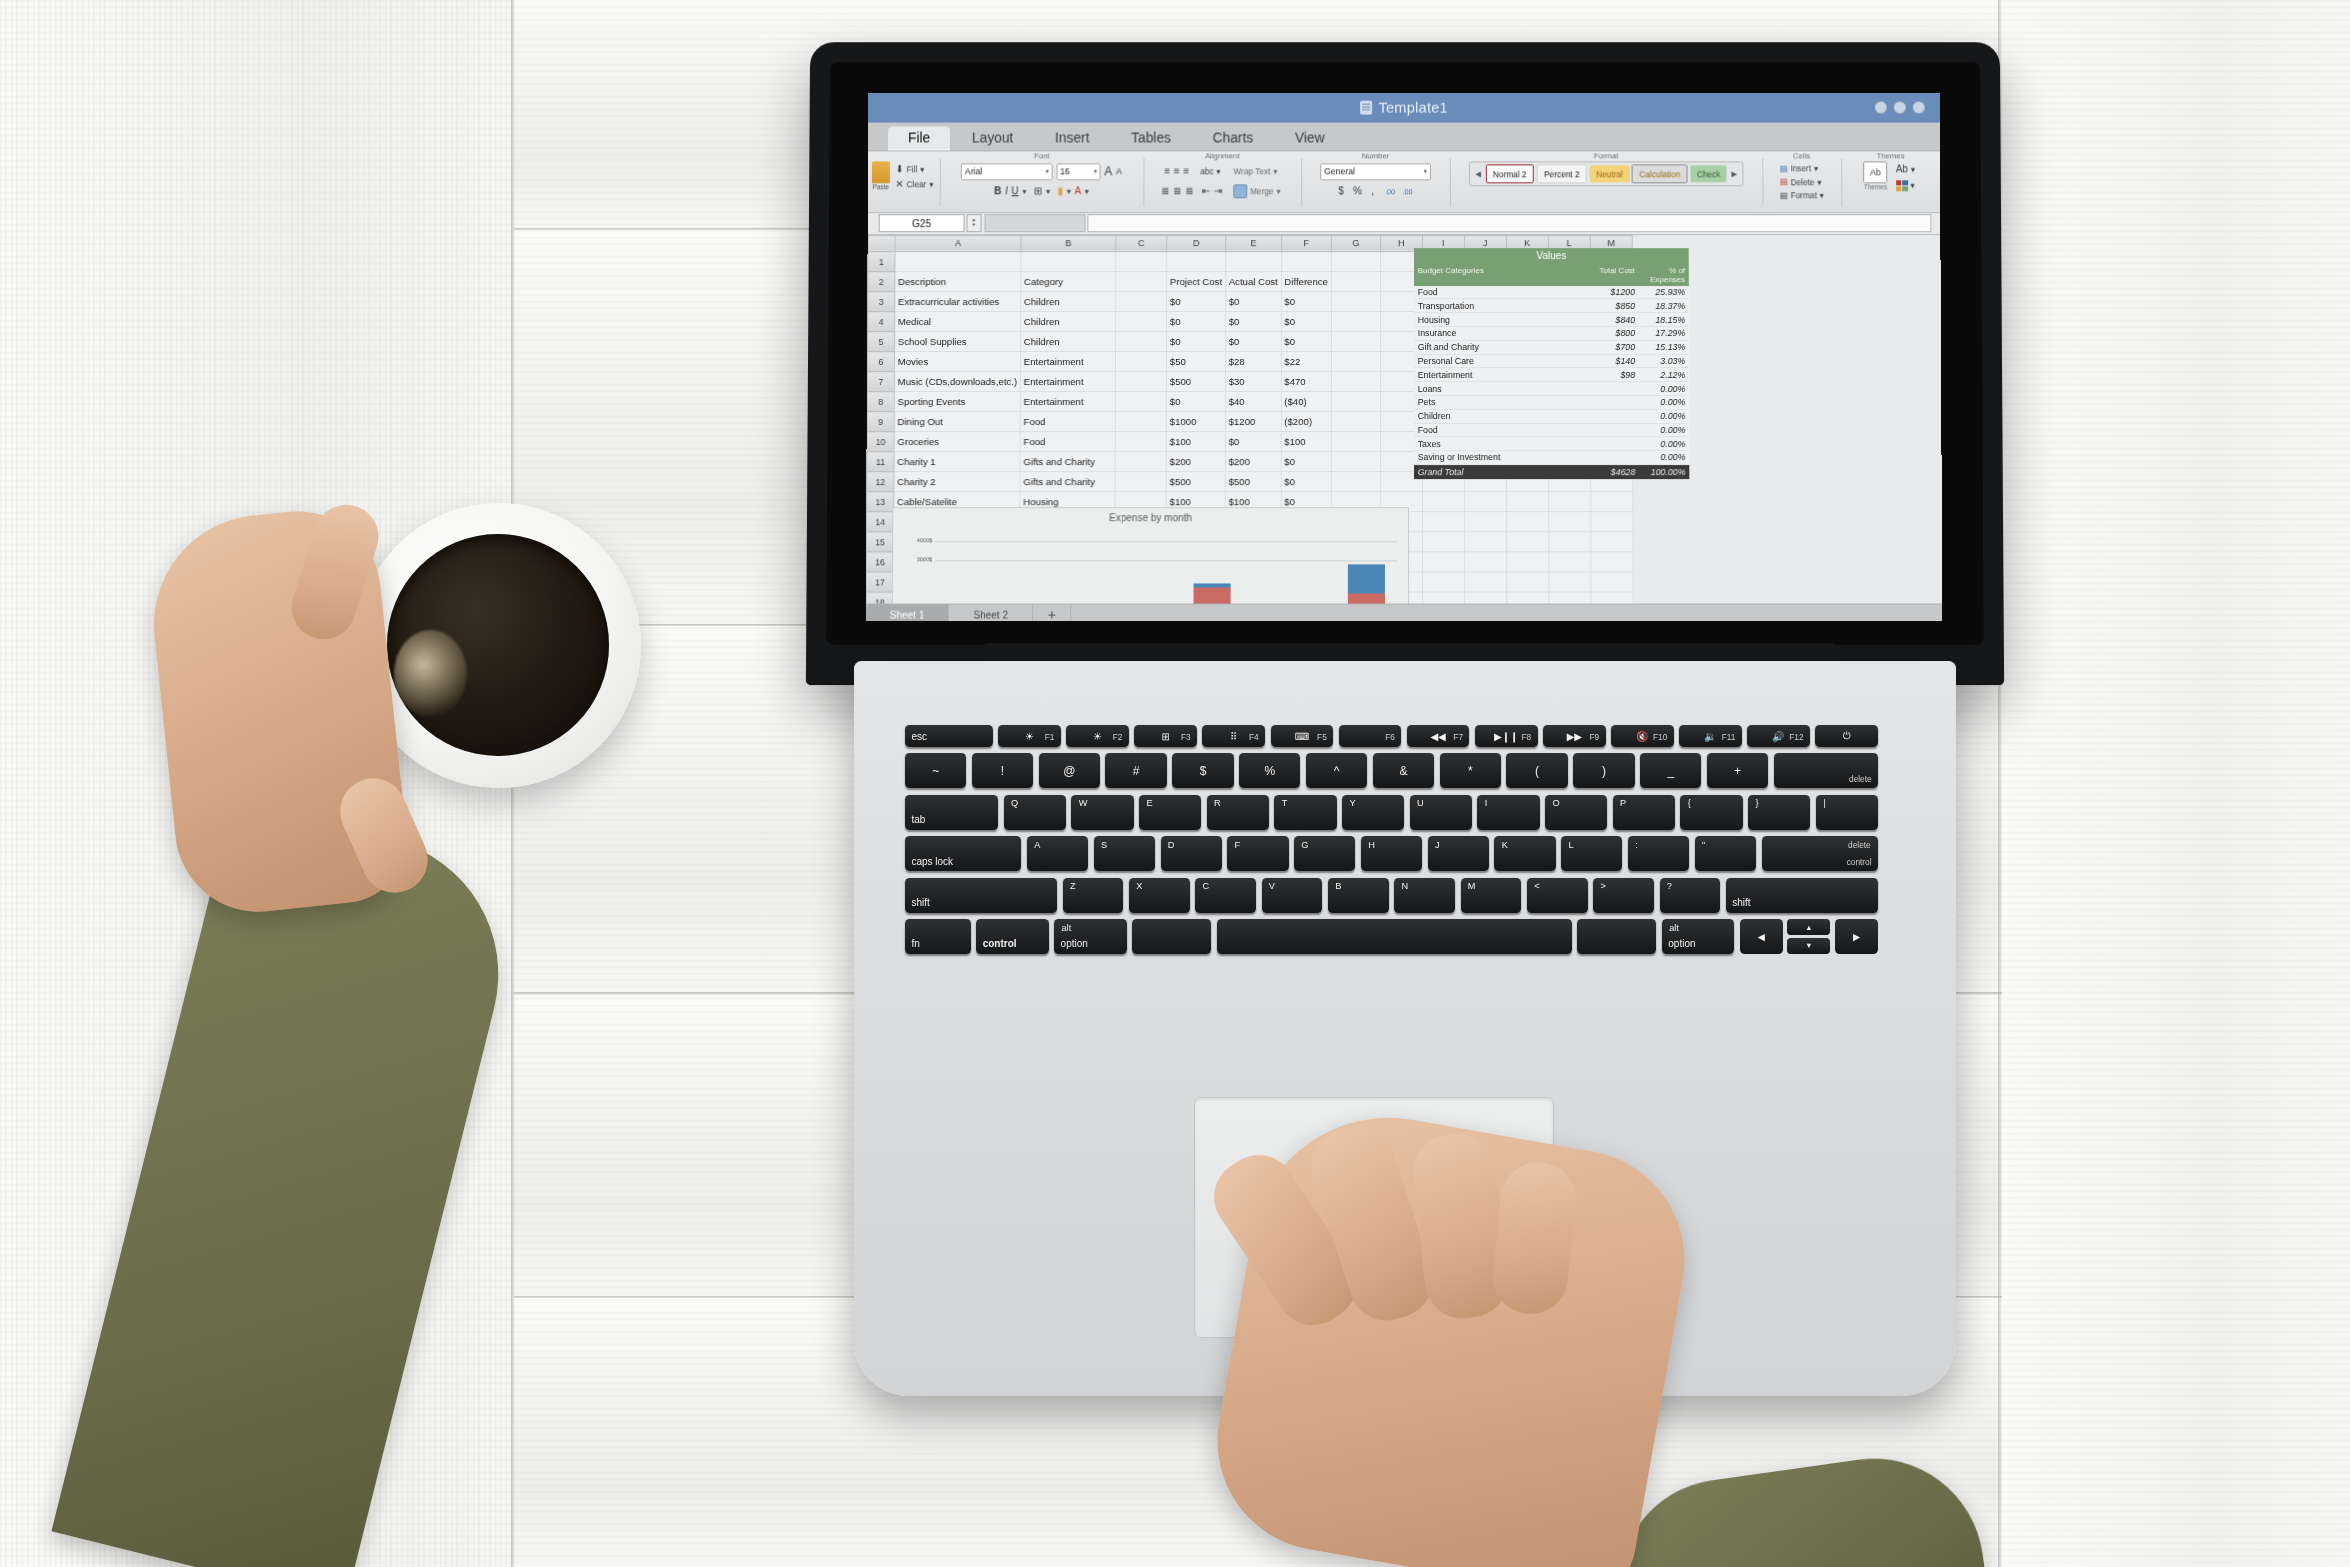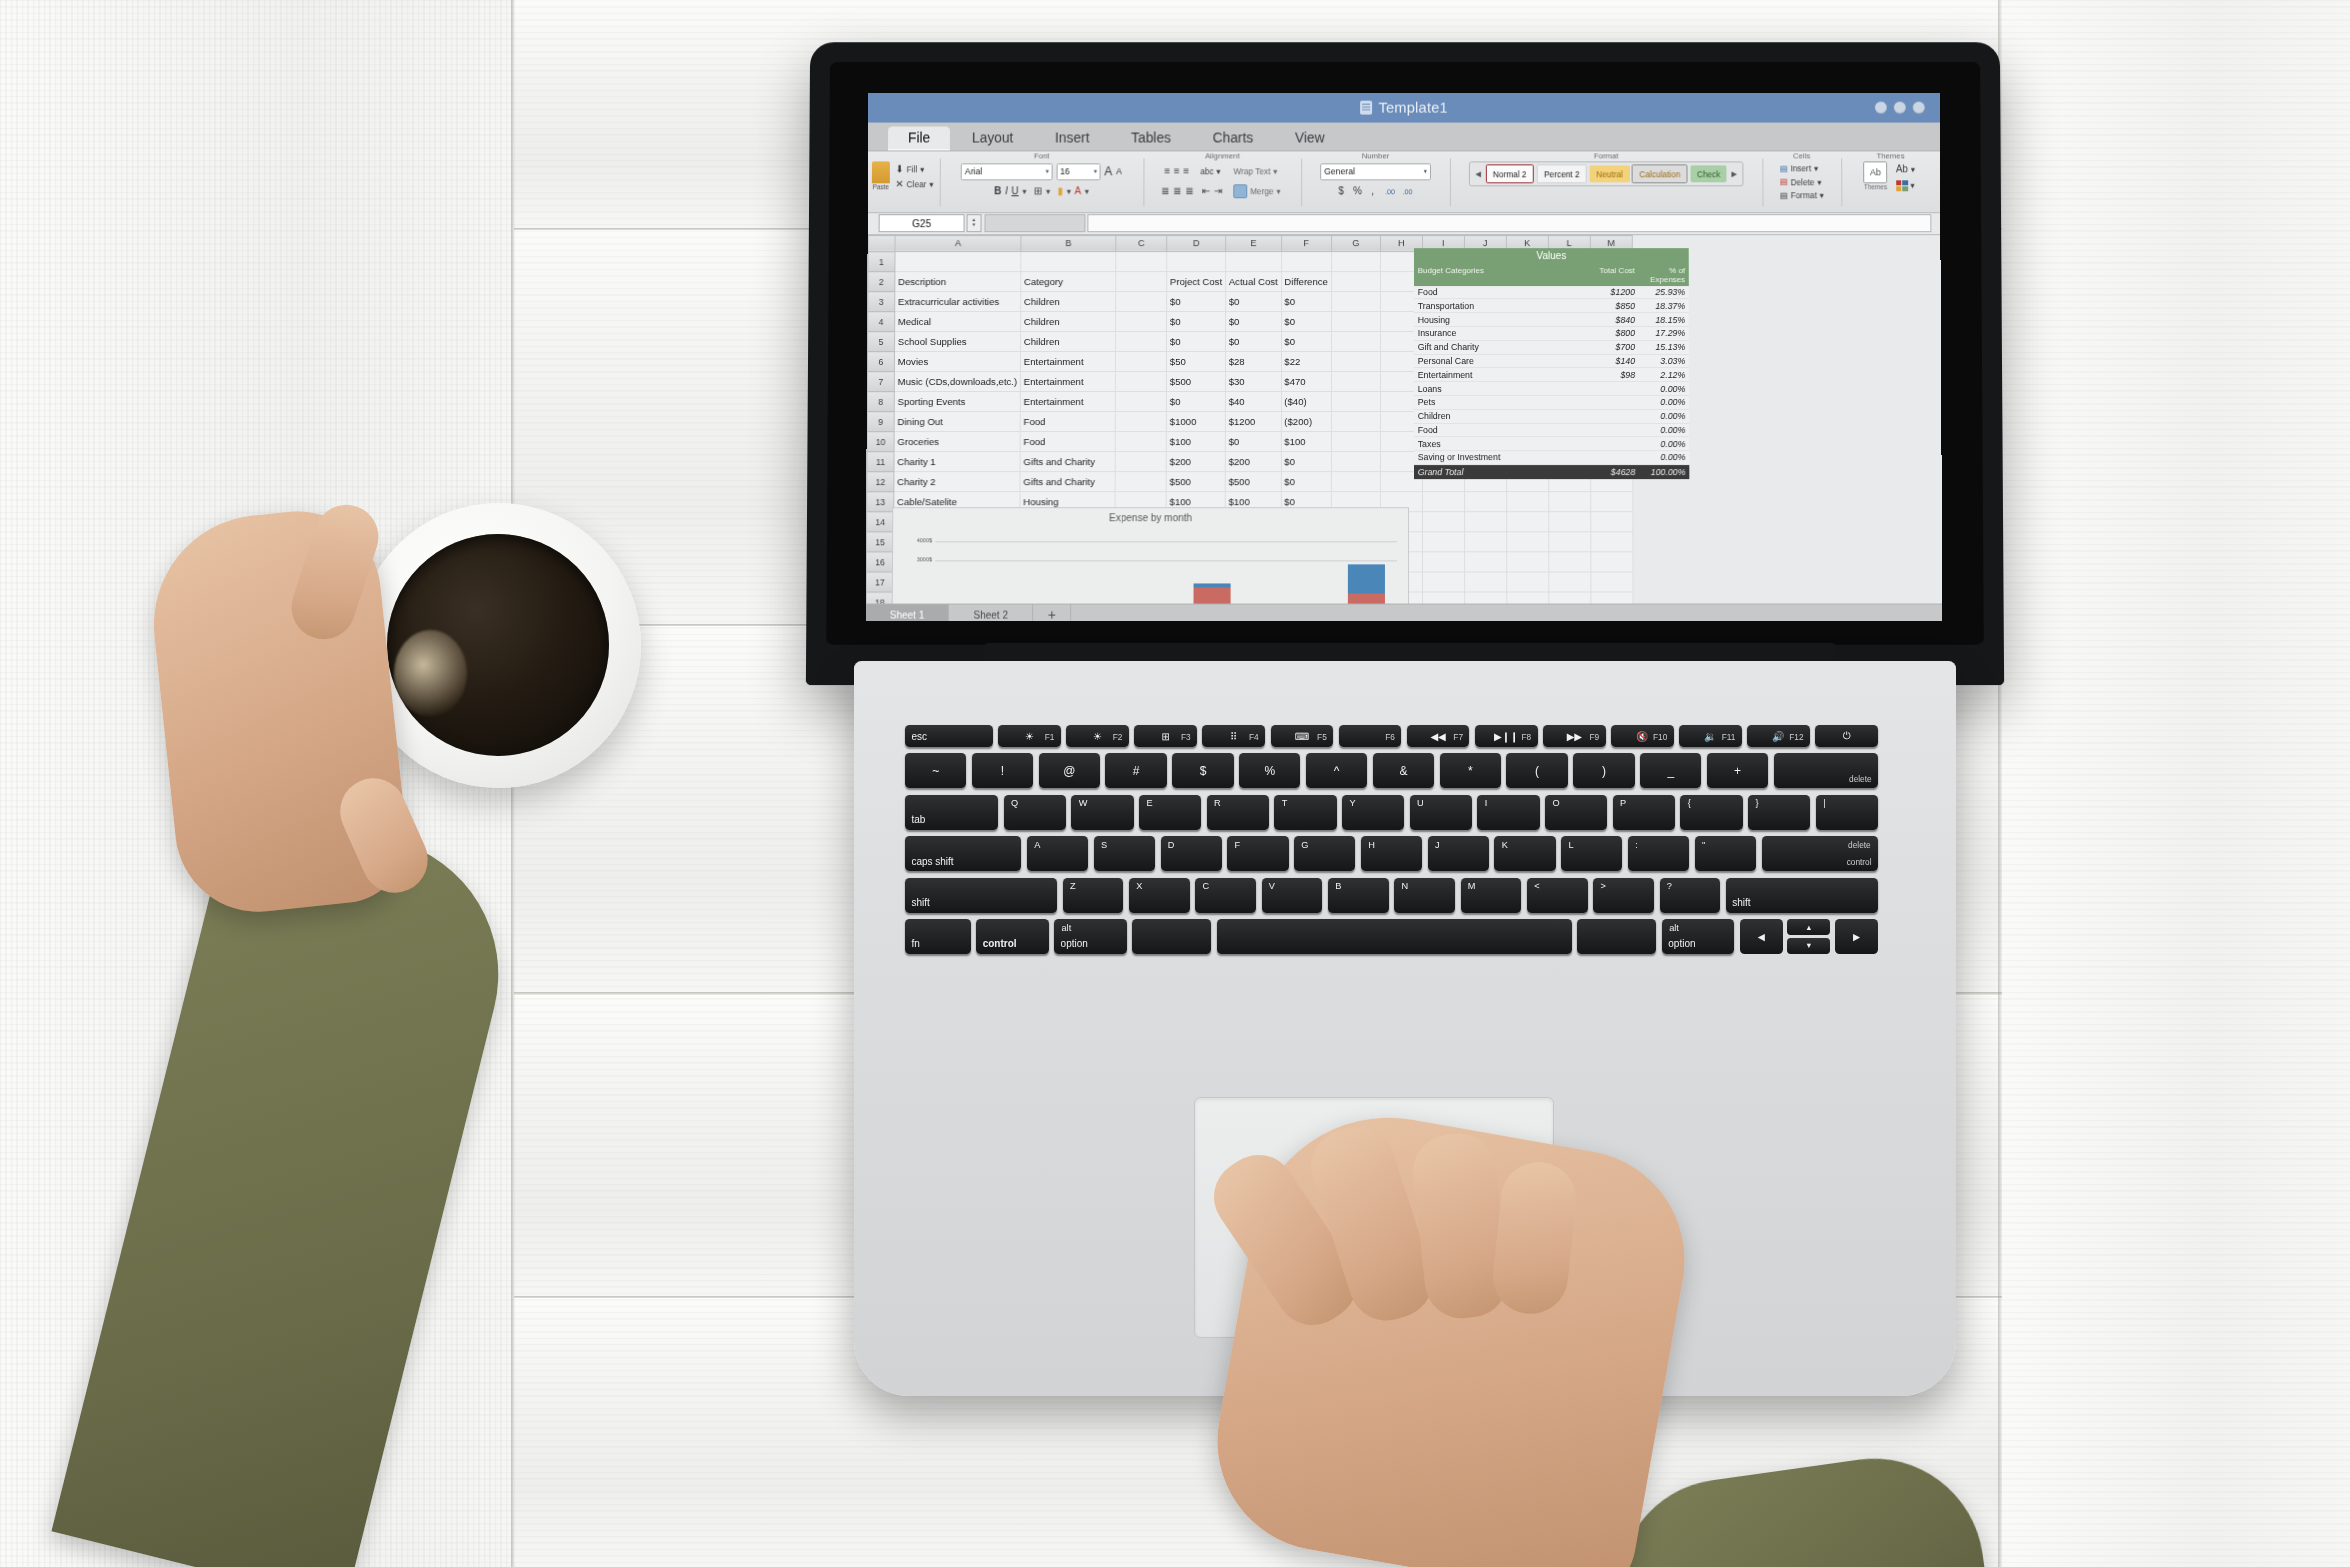--- a/index.html
+++ b/index.html
@@ -950,21 +950,21 @@
         </div>
         <div class="key">
           <span class="ktl">}</span>
         </div>
         <div class="key">
           <span class="ktl">|</span>
         </div>
       </div>
       <div class="krow">
         <div class="key" style="flex: 1.9 1 0%;">
-          <span class="kl">caps shift</span>
+          <span class="kl">caps lock</span>
         </div>
         <div class="key">
           <span class="ktl">A</span>
         </div>
         <div class="key">
           <span class="ktl">S</span>
         </div>
         <div class="key">
           <span class="ktl">D</span>
         </div>

